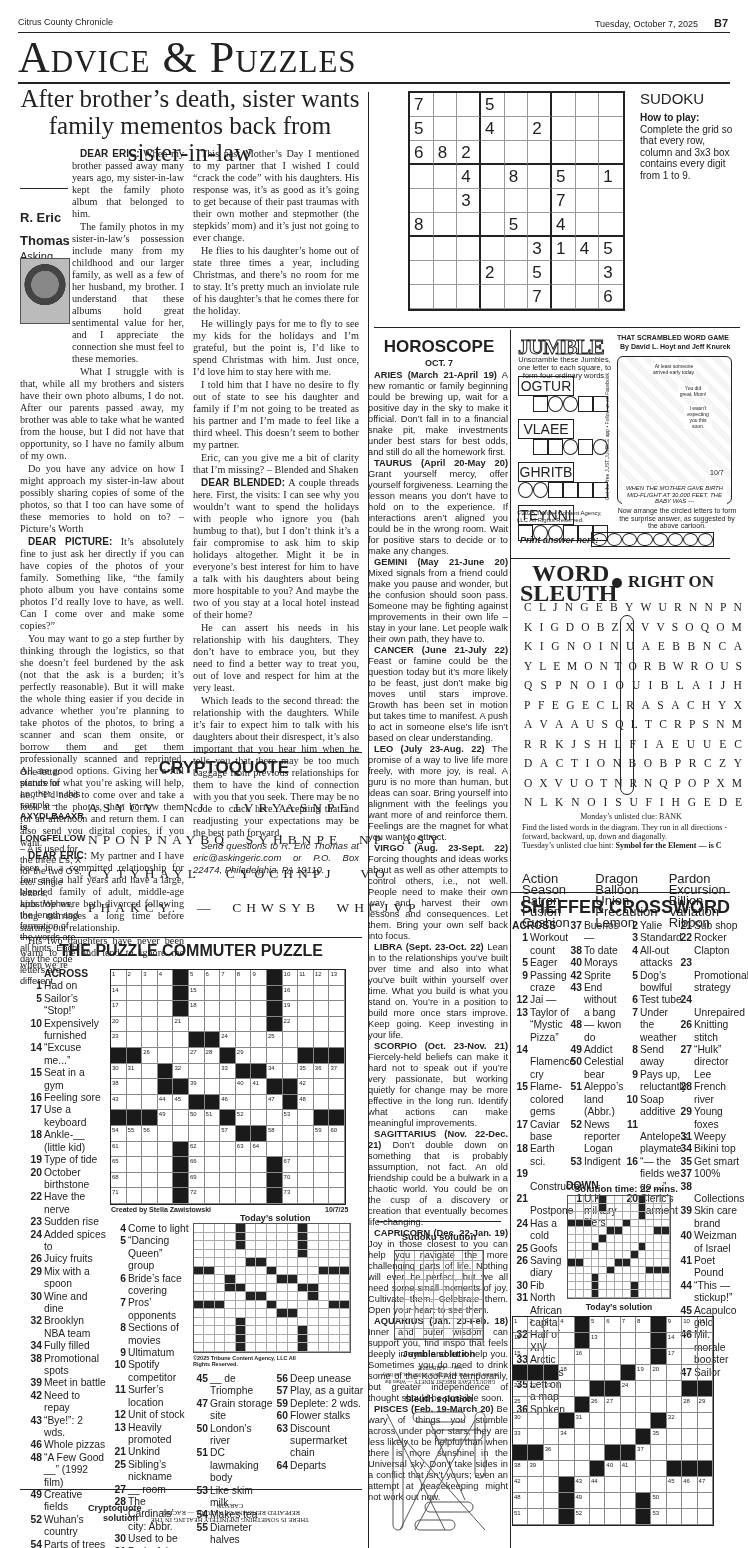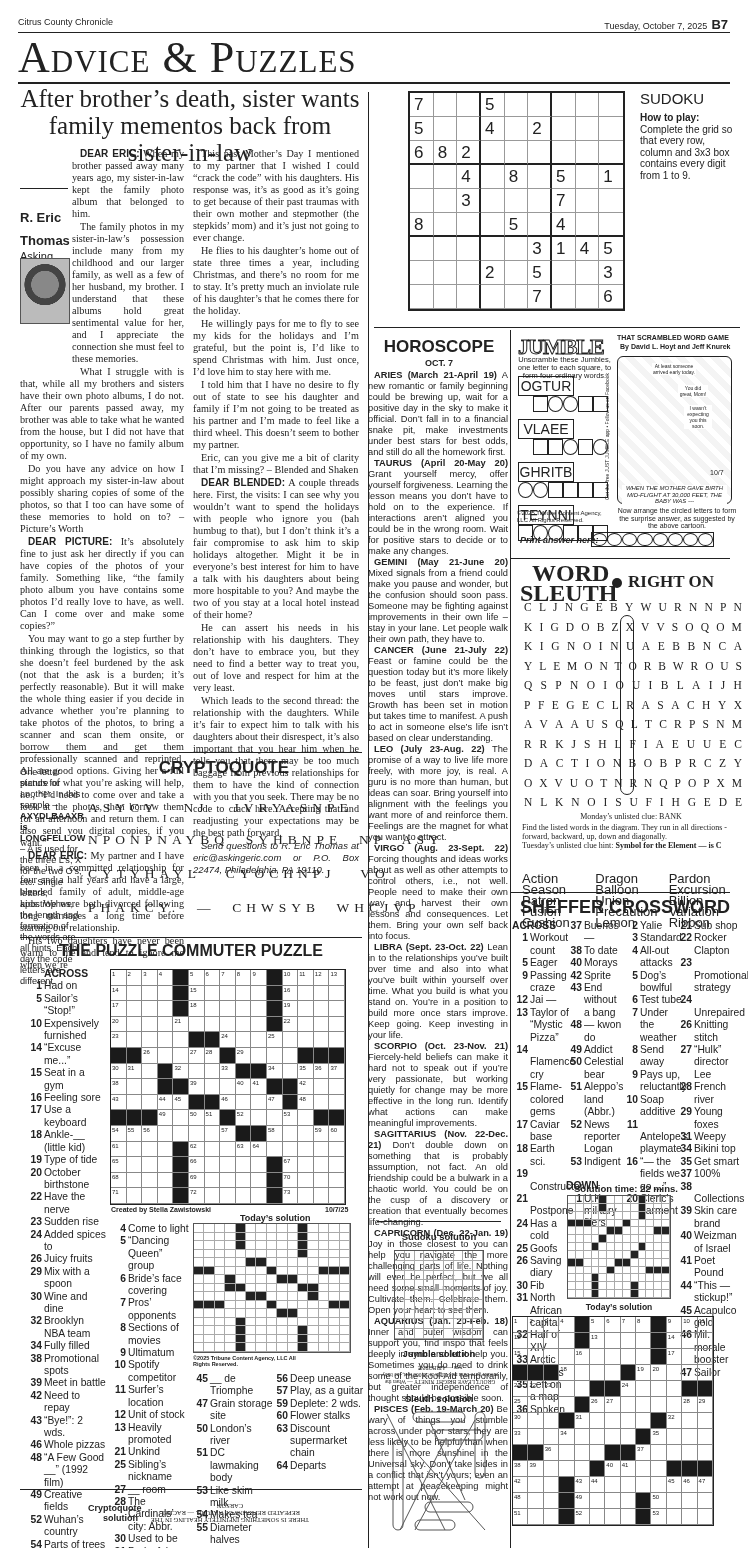--- a/index.html
+++ b/index.html
@@ -1,21 +1,21 @@
 <!DOCTYPE html>
 <html><head>
 <meta charset="utf-8">
 <style>
 *{box-sizing:border-box;margin:0;padding:0}
 body{width:748px;height:1548px;background:#fff;color:#222;font-family:"Liberation Serif",serif;position:relative;overflow:hidden}
 .abs{position:absolute}
 .sans{font-family:"Liberation Sans",sans-serif}
 .hdr-l{left:18px;top:17px;font-size:9px}
 .hdr-r{right:20px;top:17px;font-size:9px}
-.hdr-r b{font-size:13px;margin-left:4px}
+.hdr-r b{font-size:11px;margin-left:16px}
 .rule{background:#222}
 .masthead{left:18px;top:36px;font-size:44px;letter-spacing:1px;font-variant:small-caps;line-height:1}
 .headline{left:20px;top:85px;width:340px;text-align:center;font-size:25px;line-height:27px}
 .col{font-size:10.2px;line-height:12px;text-align:justify}
 .col p{text-indent:8px;margin-bottom:1px}
 .col b{font-family:"Liberation Sans",sans-serif;font-size:10px}
 .byline{left:20px;top:190px;width:48px}
 .byline .n{font-family:"Liberation Sans",sans-serif;font-weight:bold;font-size:13px;line-height:15px;margin-top:21px}
 .byline .s{font-family:"Liberation Sans",sans-serif;font-size:11px;margin-top:2px}
 .photo{left:20px;top:258px;width:50px;height:66px;background:radial-gradient(circle at 50% 40%,#888 0 30%,#444 31% 45%,#bbb 46%);border:1px solid #555}

